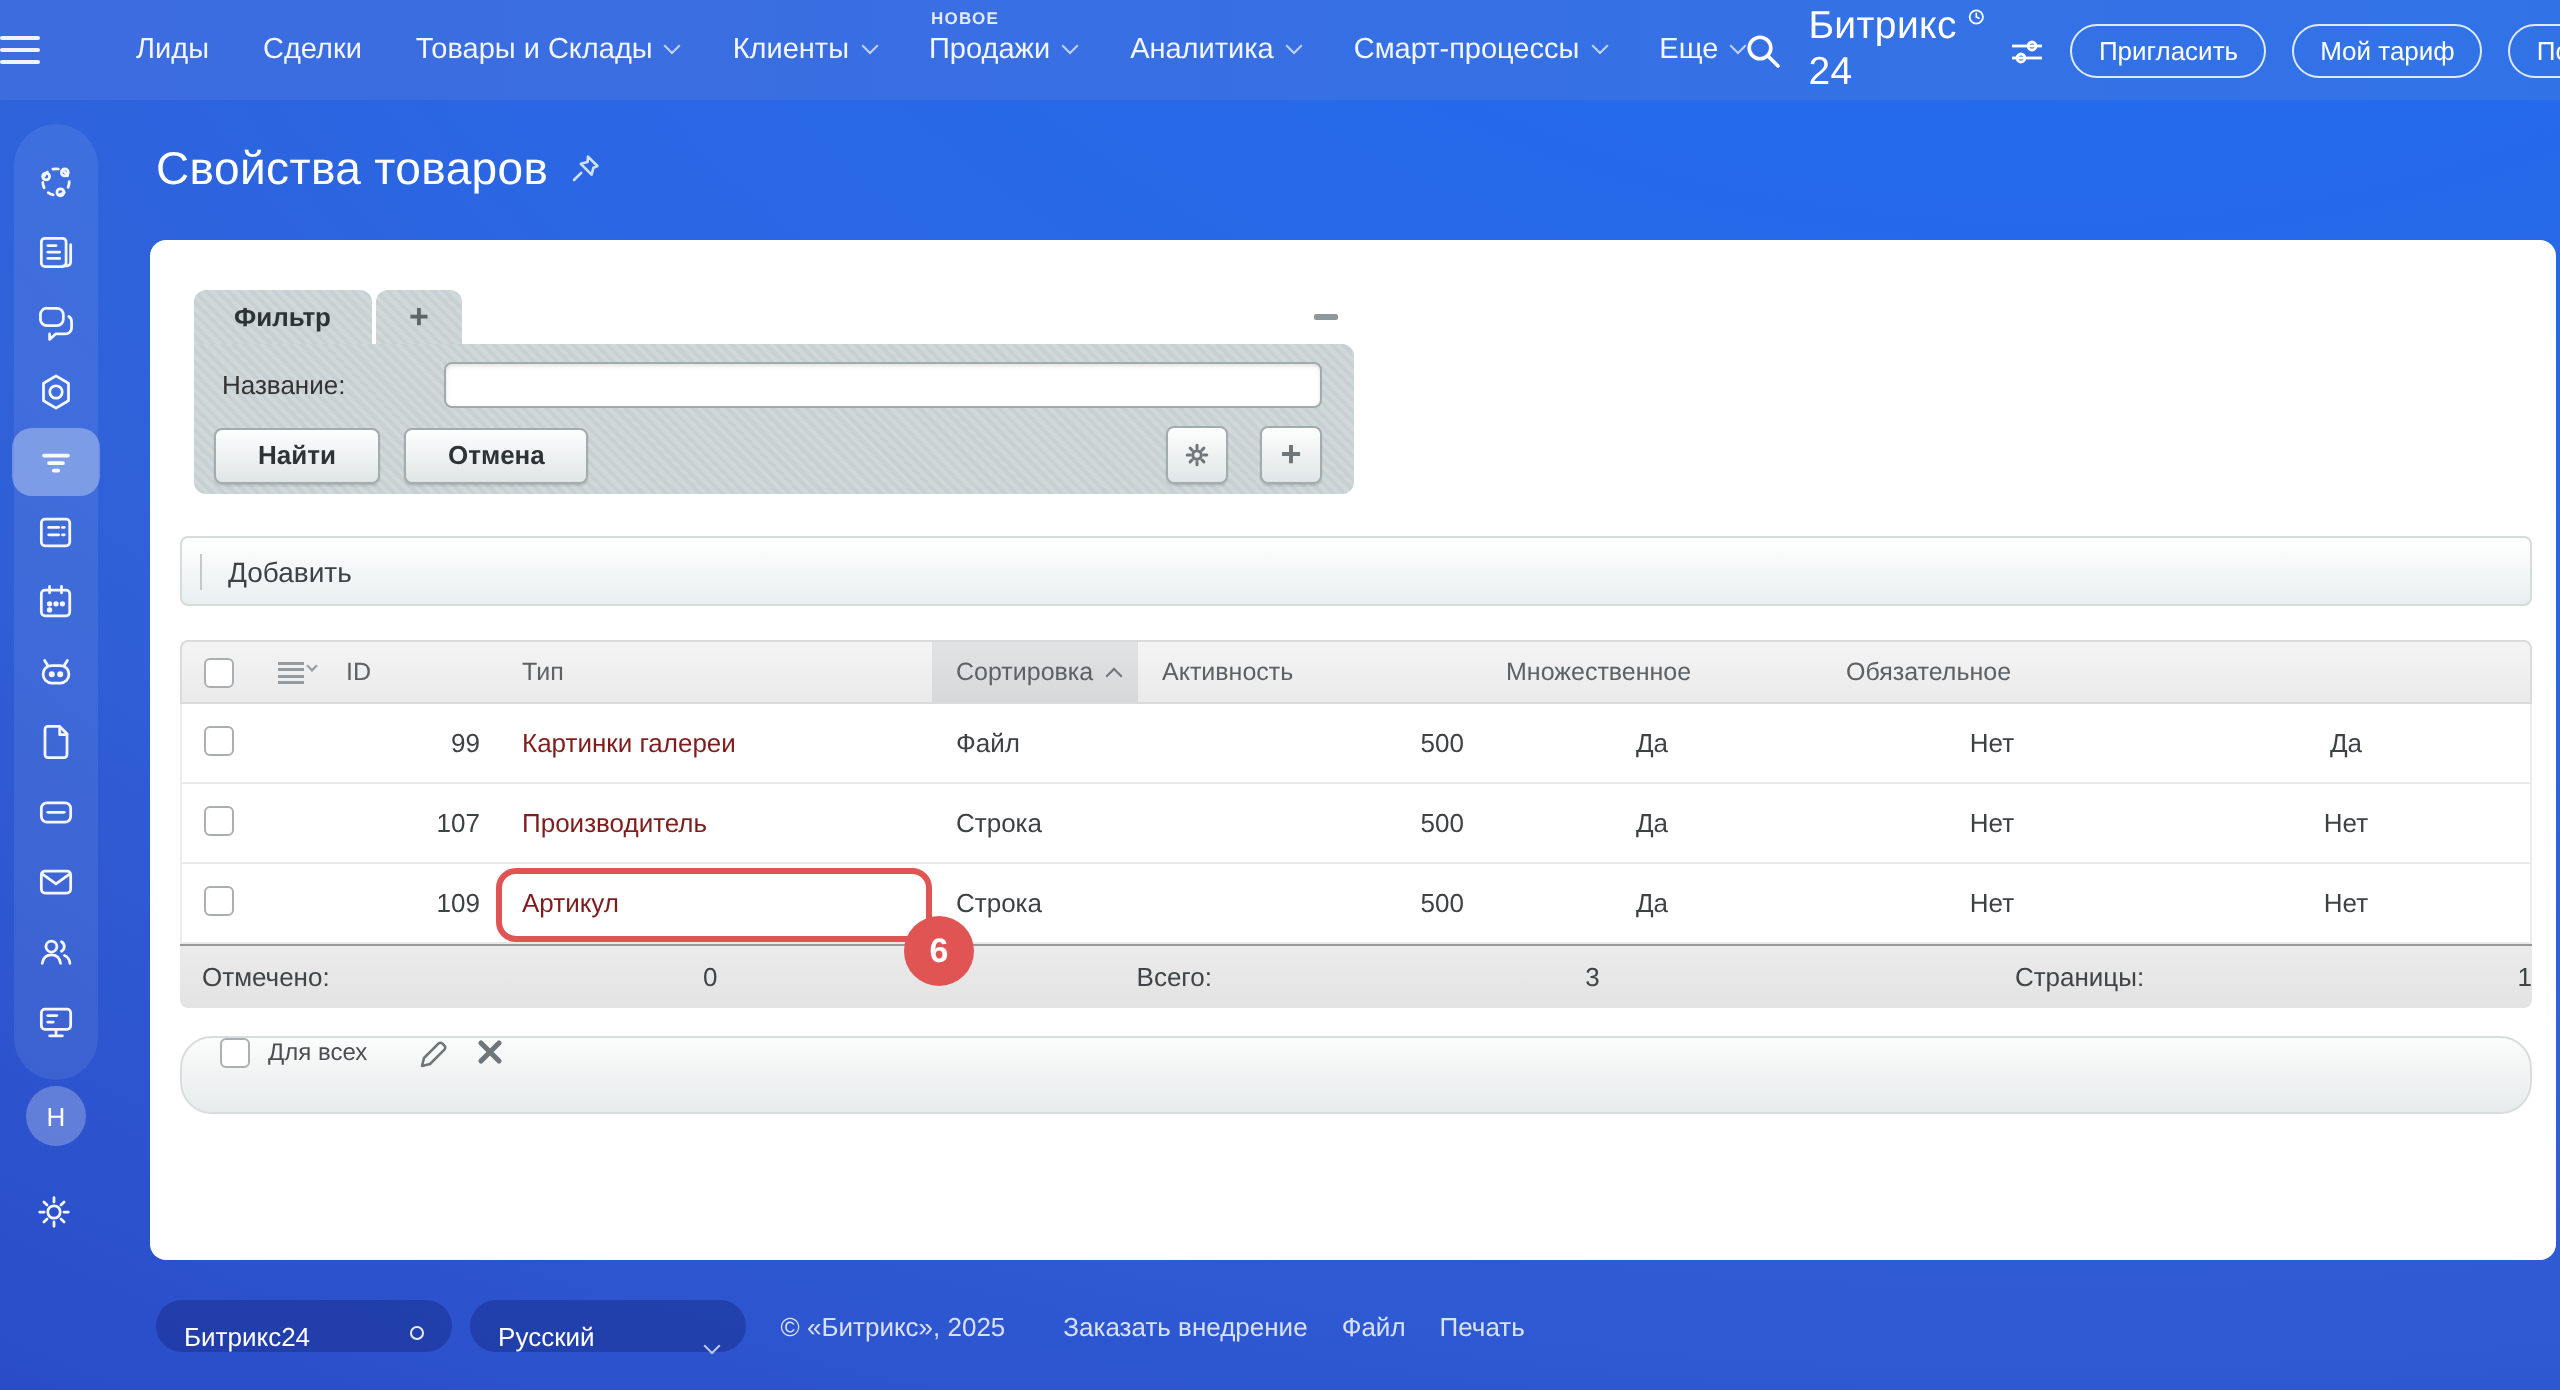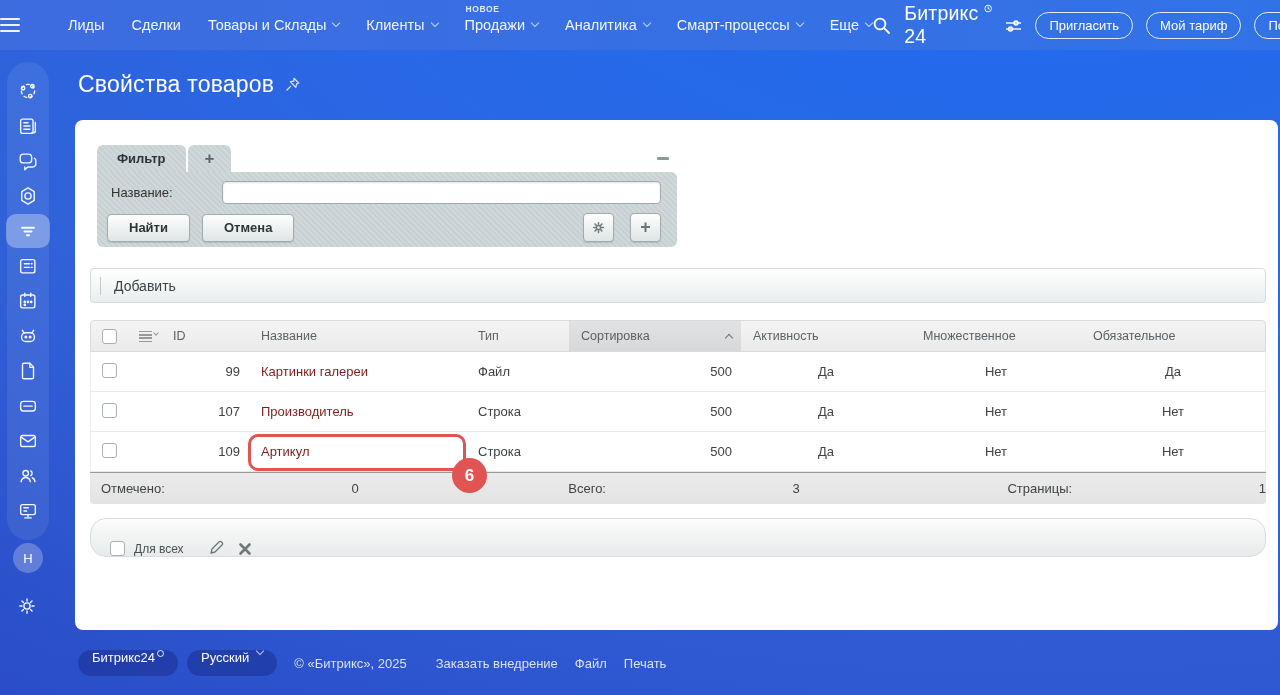--- a/index.html
+++ b/index.html
@@ -101,30 +101,30 @@
   .g-summary b{font-weight:normal;margin-left:6px;}
   .g-summary .s1{margin-left:11px;} .g-summary .s2{margin-left:29px;} .g-summary .s3{margin-left:27px;}
 
   
   .hl-rect{position:absolute;left:158px;top:114px;width:218px;height:37px;border:3px solid #e15454;border-radius:10px;z-index:4;}
   .hl-badge{position:absolute;left:362px;top:138px;width:35px;height:35px;border-radius:50%;background:#e15454;
     color:#fff;font-size:17px;font-weight:bold;display:flex;align-items:center;justify-content:center;z-index:5;}
 
   
   .bulk-bar{position:absolute;left:15px;top:398px;width:1176px;height:39px;border:1px solid #d9dddd;border-radius:16px;
-    background:linear-gradient(#fbfcfc,#e7ebeb);display:flex;align-items:flex-end;}
+    background:linear-gradient(#fbfcfc,#e7ebeb);display:flex;align-items:flex-start;}
   .bulk-bar .cbx{margin-left:19px;}
   .bulk-bar label{font-size:12px;color:#4a4f52;margin-left:9px;}
   .bulk-bar .bic{margin-left:24px;cursor:pointer;display:flex;}
   .bulk-bar .bic + .bic{margin-left:13px;}
 
   
   .footer{position:absolute;left:22px;top:598px;right:0;height:30px;display:flex;align-items:center;font-size:13px;}
-  .fpill{display:flex;align-items:flex-start;background:rgba(13,30,110,.35);border-radius:14px;height:26px;padding:0 14px;
-    color:#fff;cursor:pointer;white-space:nowrap;}
+  .fpill{display:flex;align-items:flex-end;background:rgba(13,30,110,.35);border-radius:14px;height:26px;padding:0 14px;
+    color:#fff;cursor:pointer;white-space:nowrap;gap:48px;}
   .fpill + .fpill{margin-left:9px;}
   .fpill .chev{margin-left:8px;margin-top:-2px;}
   .fcopy{color:rgba(255,255,255,.82);margin-left:17px;}
   .flink{color:rgba(255,255,255,.82);margin-left:29px;cursor:pointer;}
   .flink + .flink{margin-left:17px;}
   .sup-circle{width:7px;height:7px;border:1px solid rgba(255,255,255,.9);border-radius:50%;display:inline-block;margin:0 0 6px 2px;}
 </style>
 </head>
 <body>
 
@@ -353,21 +353,20 @@
       <div class="grid">
         <div class="grow g-head">
           <div class="hc" style="padding-left:0">
               <input type="checkbox" class="cbx" style="">
             </div>
           <div class="hc" style="padding-left:0">
               <span class="menu-lines"></span>
               <i class="hdr-caret"></i>
             </div>
           <div class="hc">ID</div>
-          <div class="hc">Название</div>
           <div class="hc">Тип</div>
           <div class="hc sorted">
               <span>Сортировка</span>
               <i class="sort-up"></i>
             </div>
           <div class="hc">Активность</div>
           <div class="hc">Множественное</div>
           <div class="hc">Обязательное</div>
         </div>
 

